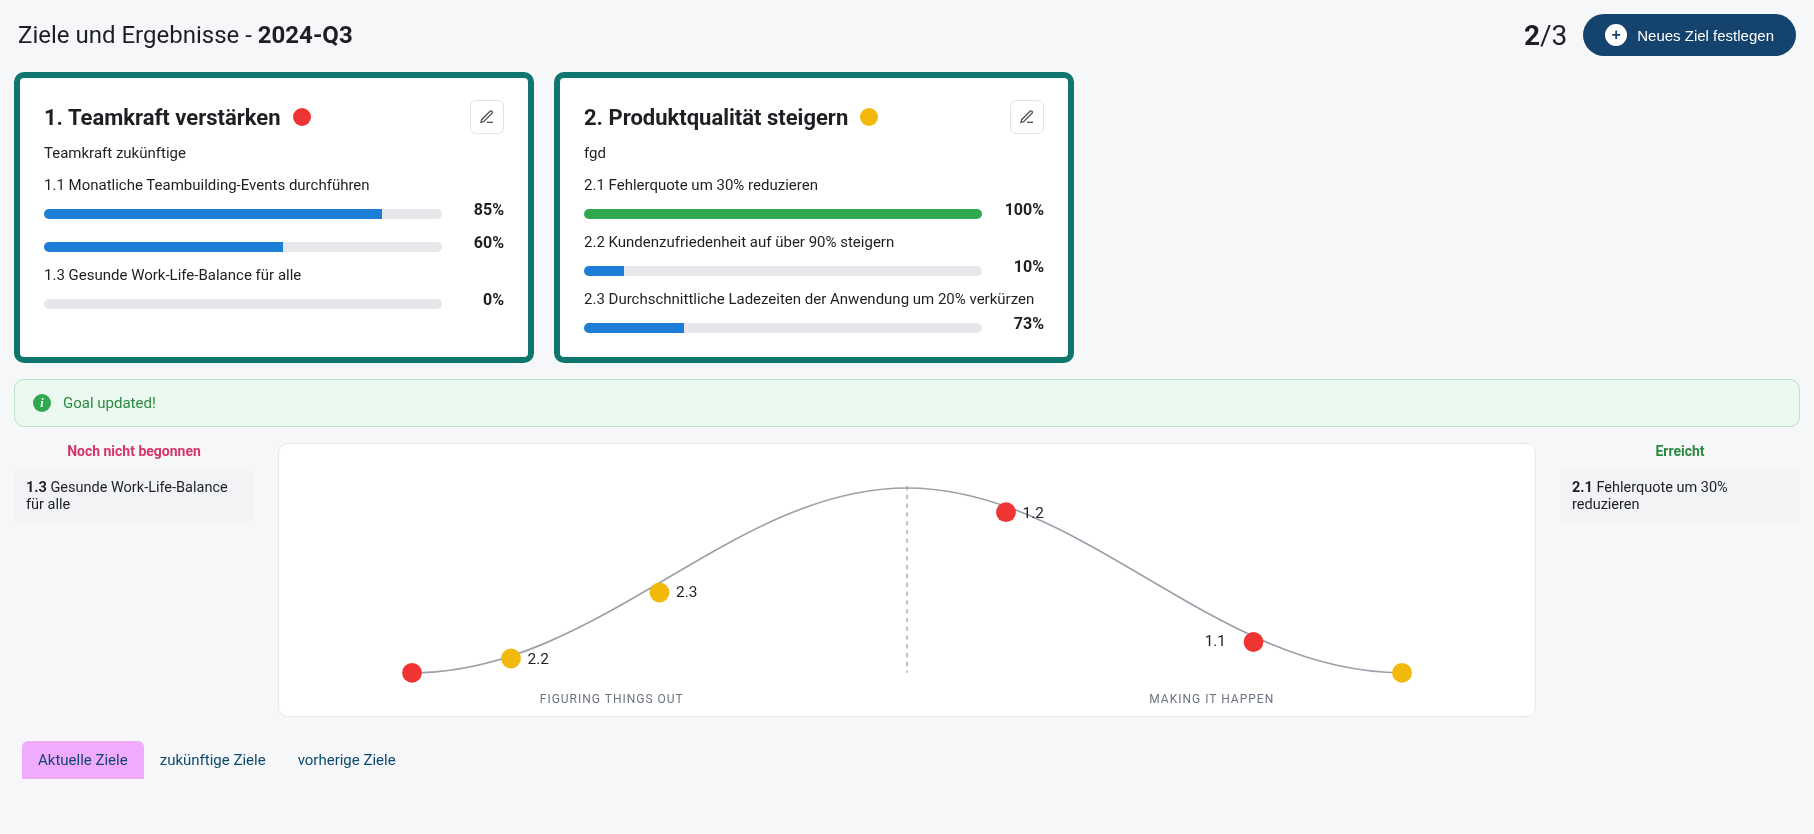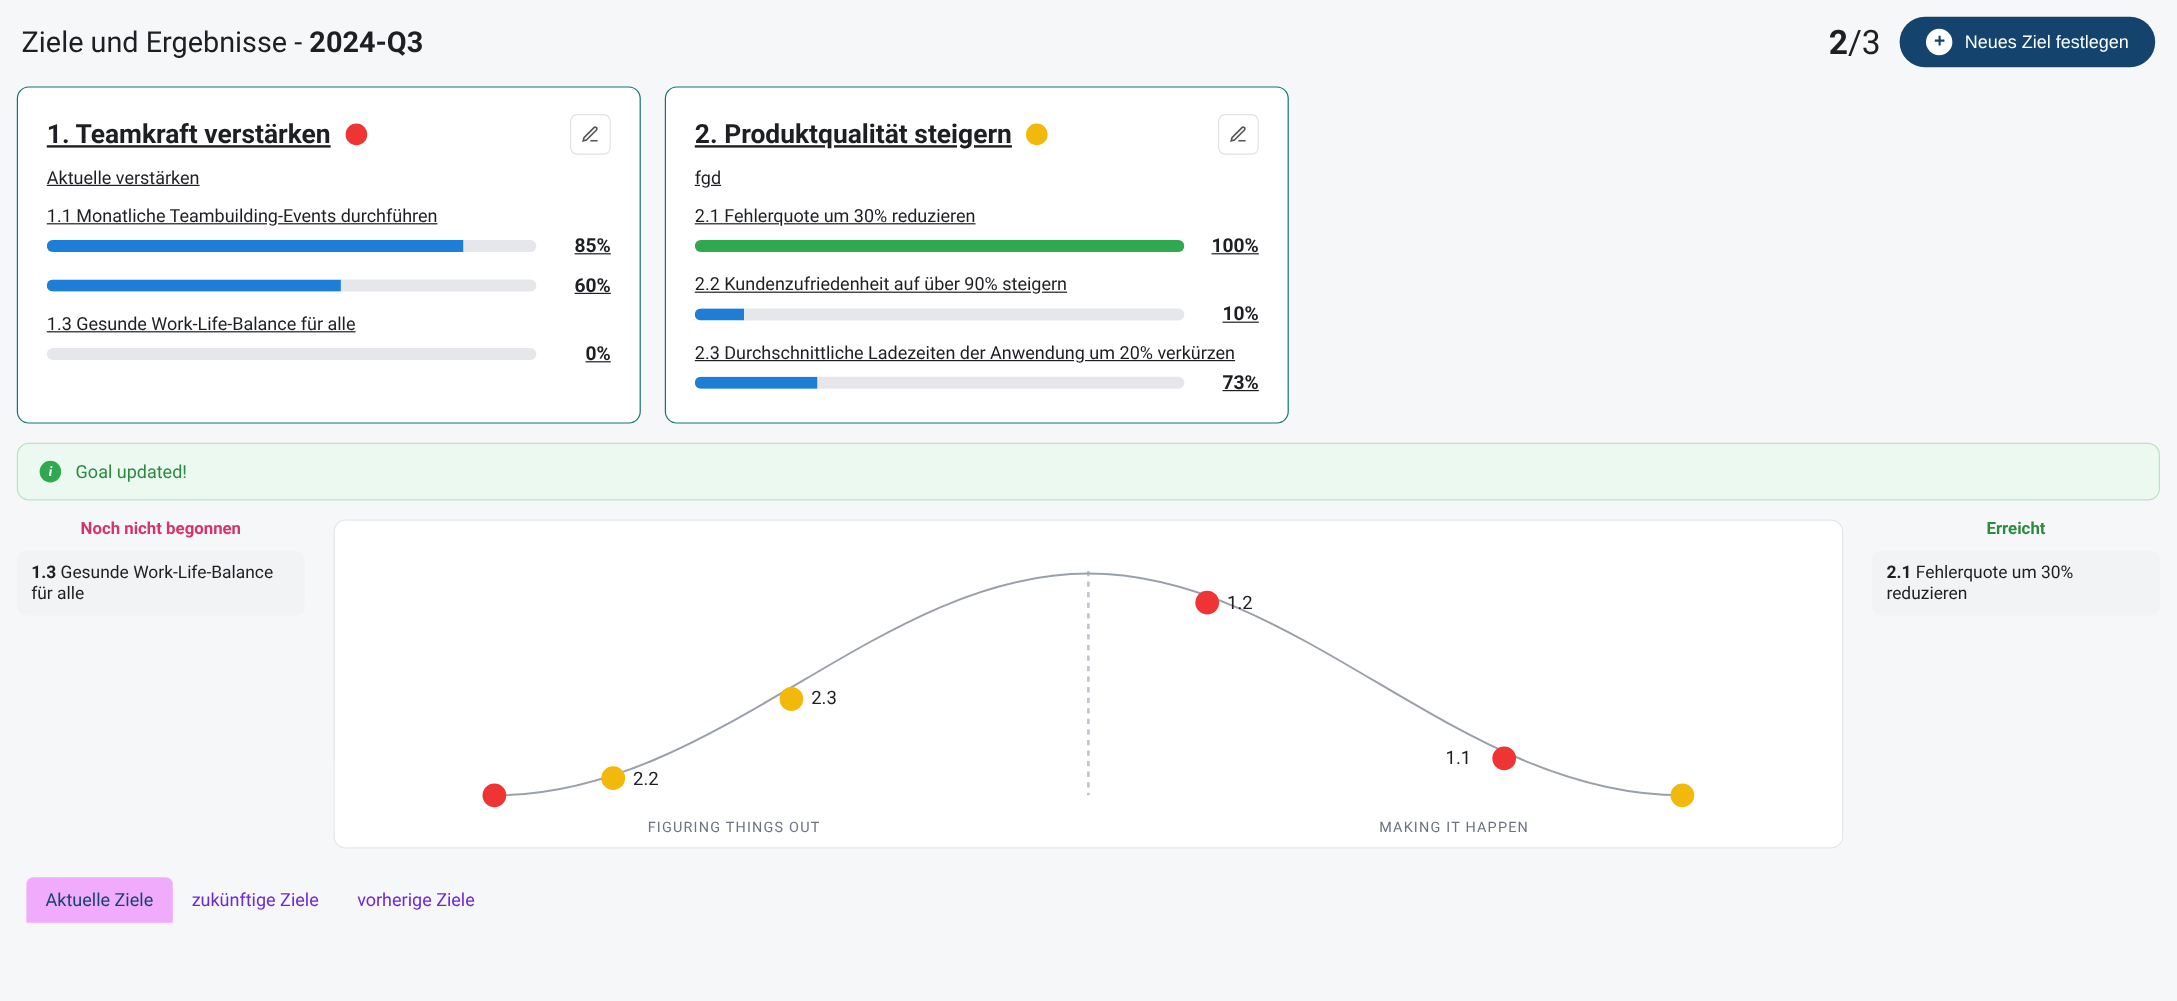--- a/index.html
+++ b/index.html
@@ -26,40 +26,39 @@
     display:flex; align-items:center; gap:10px;
     background:#14436d; color:#fff; border:none; border-radius:999px;
     padding:10px 22px; font-size:15px; cursor:pointer;
   }
   .plus-circle {
     width:22px; height:22px; border-radius:50%; background:#fff; color:#14436d;
     display:flex; align-items:center; justify-content:center; font-weight:700; font-size:16px;
   }
   .cards-row { display:flex; gap:20px; margin-bottom:16px; }
   .goal-card {
-    background:#fff; border:1px solid #0f766e; border-radius:10px;
+    background:#fff; border:6px solid #0f766e; border-radius:10px;
     width:520px; padding:22px 24px 24px;
     position:relative;
-    text-decoration:underline;
   }
   .card-head { display:flex; align-items:center; justify-content:space-between; }
   .card-title-wrap { display:flex; align-items:center; gap:12px; }
   .card-title { font-size:22px; font-weight:700; }
   .status-dot { width:18px; height:18px; border-radius:50%; display:inline-block; }
   .status-red { background:#ef3434; }
   .status-yellow { background:#f2b90c; }
   .edit-btn {
     width:34px; height:34px; border:1px solid #e0e3e8; border-radius:6px;
     background:#fff; display:flex; align-items:center; justify-content:center;
     cursor:pointer; color:#555;
   }
   .card-desc { margin-top:10px; font-size:15px; color:#1d1f23; }
   .kr-block { margin-top:14px; }
   .kr-label { font-size:15px; margin-bottom:6px; }
-  .kr-row { display:flex; align-items:center; gap:16px; }
+  .kr-row { display:flex; align-items:flex-end; gap:16px; }
   .progress { flex:1; height:10px; background:#e5e7eb; border-radius:5px; overflow:hidden; }
   .progress-fill { height:100%; }
   .fill-blue { background:#1c7ed6; }
   .fill-green { background:#2fa84f; }
   .kr-pct { font-size:16px; font-weight:700; width:46px; text-align:right; }
   .alert {
     border:1px solid #b7e4c7; background:#ecf9f0; color:#2b8a3e;
     border-radius:10px; padding:14px 18px; display:flex; align-items:center; gap:12px;
     margin-bottom:16px; font-size:15px;
   }
@@ -78,21 +77,21 @@
   }
   .pill .kr-id { font-weight:700; }
   .chart-card {
     flex:1; background:#fff; border:1px solid #e5e7eb; border-radius:10px;
     padding:22px 28px 10px; position:relative;
   }
   .chart-svg { width:100%; height:220px; display:block; }
   .chart-labels { display:flex; justify-content:space-around; font-size:12px; letter-spacing:1px; color:#6b7280; margin-top:6px; }
   .tabs { display:flex; gap:0; padding:4px 8px; }
   .tab {
-    padding:10px 16px; font-size:15px; color:#6d28d9; cursor:pointer; border-radius:6px 6px 0 0;
+    padding:10px 16px; font-size:15px; color:#0c4a6e; cursor:pointer; border-radius:6px 6px 0 0;
   }
   .tab.active { color:#14436d; background:#f0abfc; font-weight:400; }
   .pt-dot { vector-effect:non-scaling-stroke; }
   .pt-label { font-size:14px; fill:#1d1f23; }
 </style>
 </head>
 <body>
 
 <div class="header-row">
   <h1 class="page-title">
@@ -117,21 +116,21 @@
         <div class="card-title">1. Teamkraft verstärken</div>
         <span class="status-dot status-red"></span>
       </div>
       <button class="edit-btn">
         <svg width="16" height="16" viewBox="0 0 24 24" fill="none" stroke="currentColor" stroke-width="2">
             <path d="M12 20h9"></path>
             <path d="M16.5 3.5a2.1 2.1 0 1 1 3 3L7 19l-4 1 1-4Z"></path>
           </svg>
       </button>
     </div>
-    <div class="card-desc">Aktuelle verstärken</div>
+    <div class="card-desc">Teamkraft zukünftige</div>
 
     <div class="kr-block">
       <div class="kr-label">1.1 Monatliche Teambuilding-Events durchführen</div>
       <div class="kr-row">
         <div class="progress">
             <div class="progress-fill fill-blue" style="width:85%"></div>
           </div>
         <div class="kr-pct">85%</div>
       </div>
     </div>

